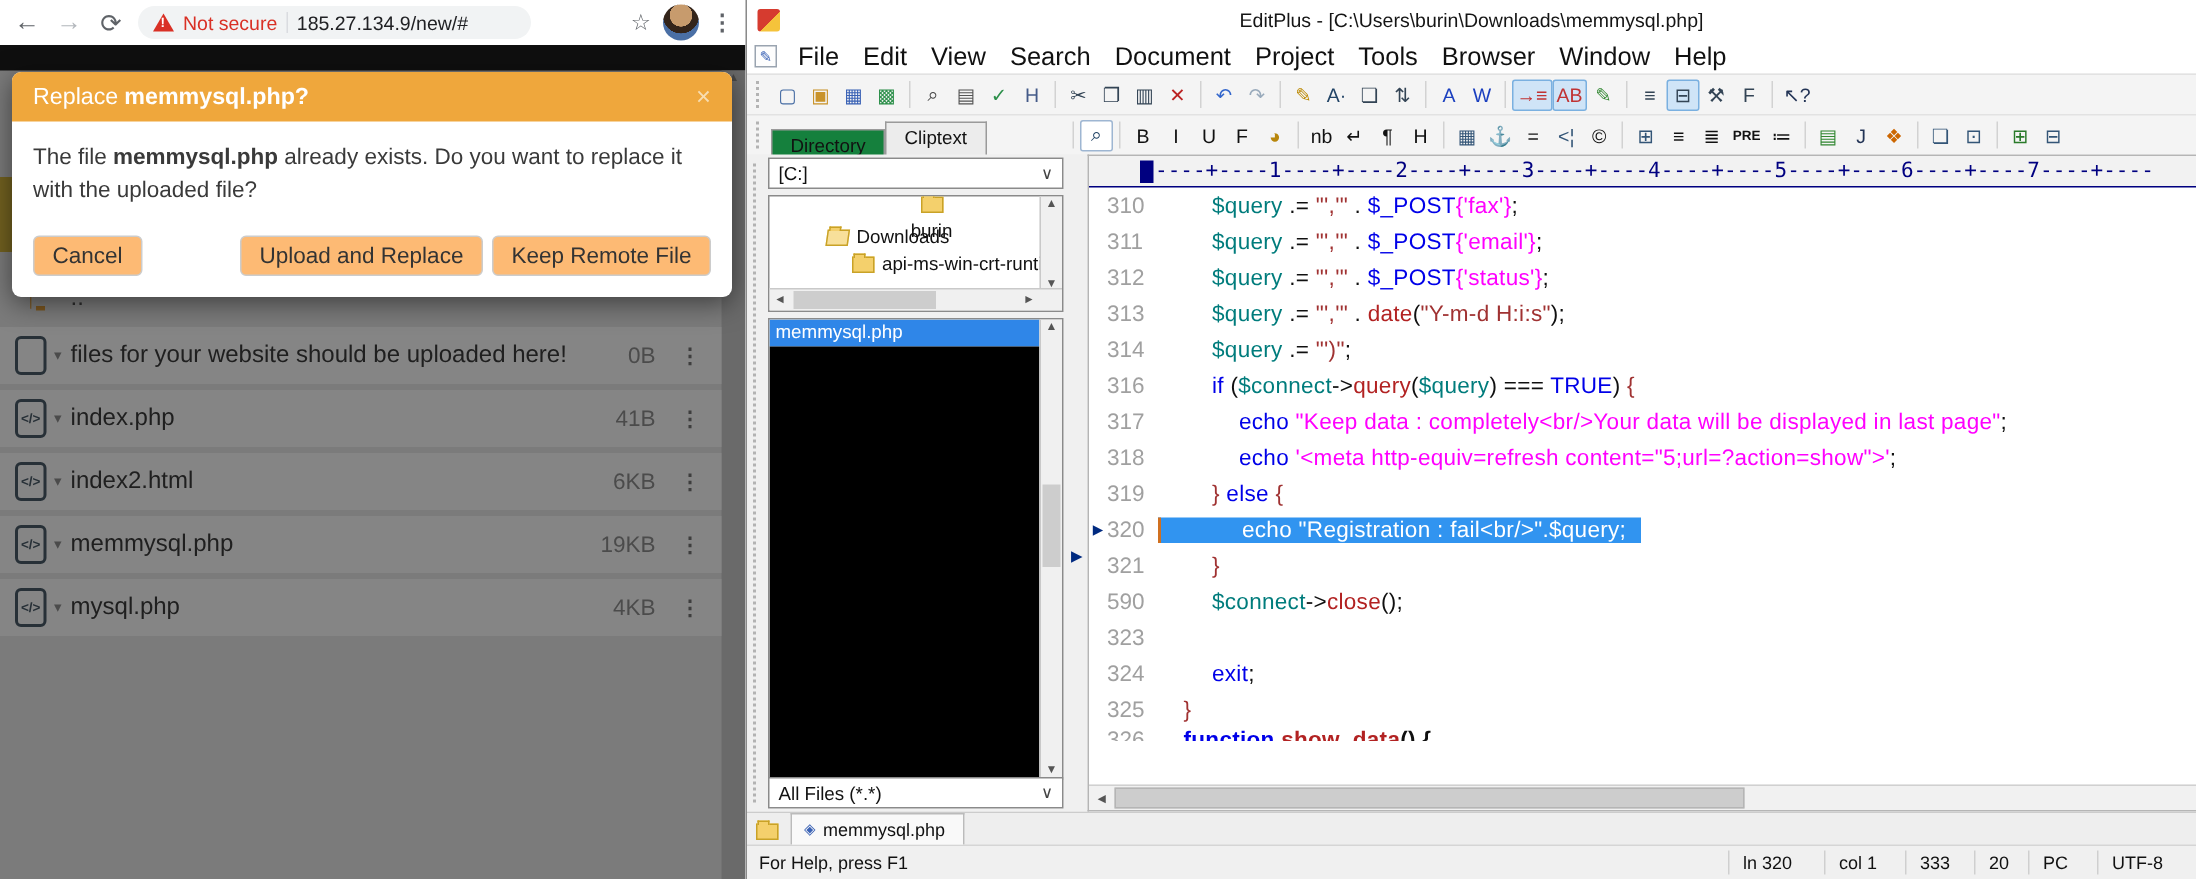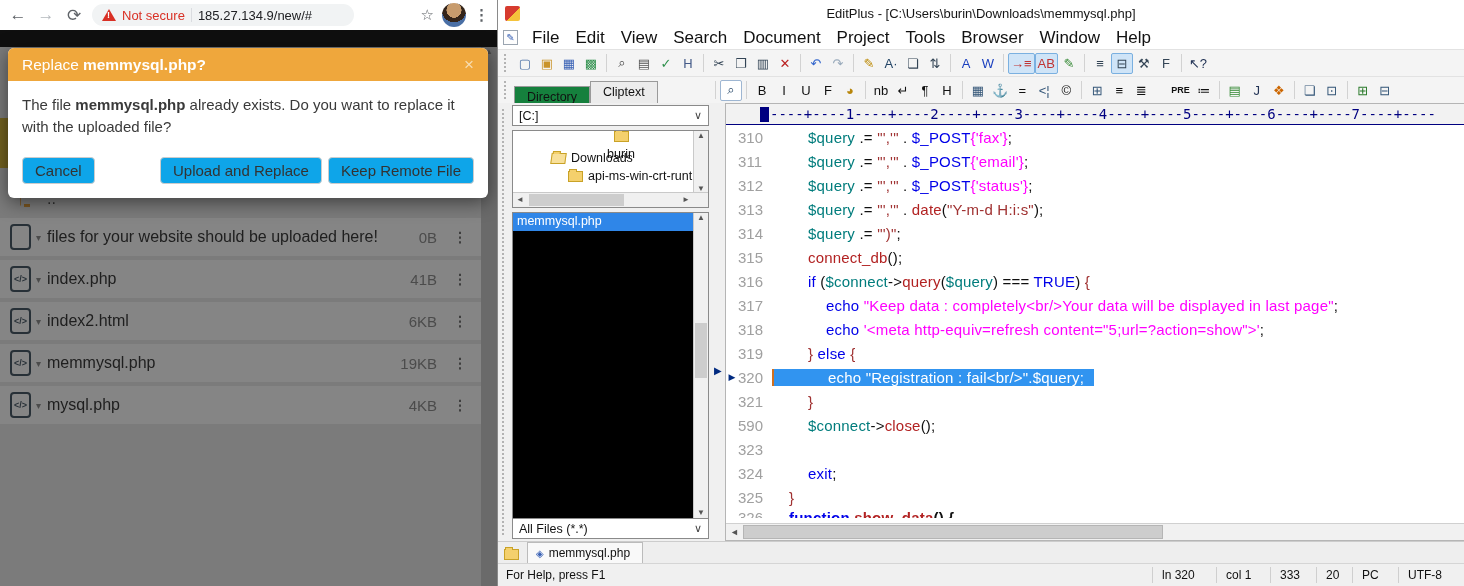--- a/index.html
+++ b/index.html
@@ -46,21 +46,21 @@
   .dim { position:absolute; inset:0; background:rgba(0,0,0,0.47); }
 
   .modal { position:absolute; left:8px; top:18px; width:480px; background:#fff; border-radius:6px;
            box-shadow:0 4px 18px rgba(0,0,0,0.5); overflow:hidden; }
   .m-head { height:33px; background:#efa73c; display:flex; align-items:center; padding:0 14px;
             color:#fff; font-size:15.5px; }
   .m-head b { margin-left:4px; }
   .m-close { margin-left:auto; color:#f7ddb2; font-size:17px; cursor:pointer; }
   .m-body { padding:13px 14px 10px 14px; font-size:15px; color:#3a3a3a; line-height:1.45; }
   .m-foot { display:flex; align-items:center; padding:9px 14px 14px 14px; gap:6px; }
-  .mbtn { border:1px solid #ccc; border-radius:4px; background:#0ea5e9; color:#333; font-size:15px;
+  .mbtn { border:1px solid #ccc; border-radius:4px; background:#fdba74; color:#333; font-size:15px;
           font-family:inherit; padding:4px 12px; cursor:pointer; }
   .m-foot .spacer { flex:1; }
 
   
   .editplus { position:absolute; left:497px; top:0; width:967px; height:586px; background:#f0f0f0;
               border-left:1px solid #8a8a8a; font-size:13px; color:#111; }
   .ep-title { height:26px; background:#fff; position:relative; display:flex; align-items:center; }
   .ep-appicon { position:absolute; left:7px; width:15px; height:15px; border-radius:2px;
                 background:linear-gradient(135deg,#d63b2f 55%, #f5c33b 55%); }
   .ep-title-text { width:100%; text-align:center; font-size:13px; color:#151515; }
@@ -321,21 +321,21 @@
           <span class="tsep"></span>
           <span class="tbtn" style="color: rgb(51, 85, 119);">▦</span>
           <span class="tbtn" style="color: rgb(51, 85, 119);">⚓</span>
           <span class="tbtn" style="color: rgb(17, 17, 17);">=</span>
           <span class="tbtn" style="color: rgb(51, 85, 119);">&lt;¦</span>
           <span class="tbtn" style="color: rgb(17, 17, 17);">©</span>
           <span class="tsep"></span>
           <span class="tbtn" style="color: rgb(51, 85, 119);">⊞</span>
           <span class="tbtn" style="color: rgb(17, 17, 17);">≡</span>
           <span class="tbtn" style="color: rgb(17, 17, 17);">≣</span>
-          <span class="tbtn small" style="color: rgb(17, 17, 17); margin-left: 16px;">PRE</span>
+          <span class="tbtn small" style="color: rgb(17, 17, 17);">PRE</span>
           <span class="tbtn" style="color: rgb(17, 17, 17);">≔</span>
           <span class="tsep"></span>
           <span class="tbtn" style="color: rgb(51, 136, 51);">▤</span>
           <span class="tbtn" style="color: rgb(34, 51, 85);">J</span>
           <span class="tbtn" style="color: rgb(204, 102, 0);">❖</span>
           <span class="tsep"></span>
           <span class="tbtn" style="color: rgb(51, 85, 119);">❏</span>
           <span class="tbtn" style="color: rgb(51, 85, 119);">⊡</span>
           <span class="tsep"></span>
           <span class="tbtn" style="color: rgb(42, 122, 42);">⊞</span>
@@ -390,21 +390,20 @@
       <div class="ep-code">
         <div class="ruler">
           <span class="ruler-block"></span><span>----+----1----+----2----+----3----+----4----+----5----+----6----+----7----+----</span>
         </div>
         <div class="codebox">
             <div class="cl"><span class="mk"></span><span class="lnum">310</span><span class="ltxt"><span style="padding-left: 36px;"><span class="tk-var">$query</span><span class="tk-pln"> .= </span><span class="tk-str">"','"</span><span class="tk-pln"> . </span><span class="tk-kw">$_POST</span><span class="tk-mag">{'fax'}</span><span class="tk-pln">;</span></span></span></div>
             <div class="cl"><span class="mk"></span><span class="lnum">311</span><span class="ltxt"><span style="padding-left: 36px;"><span class="tk-var">$query</span><span class="tk-pln"> .= </span><span class="tk-str">"','"</span><span class="tk-pln"> . </span><span class="tk-kw">$_POST</span><span class="tk-mag">{'email'}</span><span class="tk-pln">;</span></span></span></div>
             <div class="cl"><span class="mk"></span><span class="lnum">312</span><span class="ltxt"><span style="padding-left: 36px;"><span class="tk-var">$query</span><span class="tk-pln"> .= </span><span class="tk-str">"','"</span><span class="tk-pln"> . </span><span class="tk-kw">$_POST</span><span class="tk-mag">{'status'}</span><span class="tk-pln">;</span></span></span></div>
             <div class="cl"><span class="mk"></span><span class="lnum">313</span><span class="ltxt"><span style="padding-left: 36px;"><span class="tk-var">$query</span><span class="tk-pln"> .= </span><span class="tk-str">"','"</span><span class="tk-pln"> . </span><span class="tk-fn">date</span><span class="tk-pln">(</span><span class="tk-str">"Y-m-d H:i:s"</span><span class="tk-pln">);</span></span></span></div>
             <div class="cl"><span class="mk"></span><span class="lnum">314</span><span class="ltxt"><span style="padding-left: 36px;"><span class="tk-var">$query</span><span class="tk-pln"> .= </span><span class="tk-str">"')"</span><span class="tk-pln">;</span></span></span></div>
-            <div class="cl"><span class="mk"></span><span class="lnum">315</span><span class="ltxt"><span style="padding-left: 36px;"><span class="tk-fn">connect_db</span><span class="tk-pln">();</span></span></span></div>
             <div class="cl"><span class="mk"></span><span class="lnum">316</span><span class="ltxt"><span style="padding-left: 36px;"><span class="tk-kw">if</span><span class="tk-pln"> (</span><span class="tk-var">$connect</span><span class="tk-pln">-&gt;</span><span class="tk-fn">query</span><span class="tk-pln">(</span><span class="tk-var">$query</span><span class="tk-pln">) === </span><span class="tk-kw">TRUE</span><span class="tk-pln">) </span><span class="tk-brc">{</span></span></span></div>
             <div class="cl"><span class="mk"></span><span class="lnum">317</span><span class="ltxt"><span style="padding-left: 54px;"><span class="tk-kw">echo</span><span class="tk-pln"> </span><span class="tk-mag">"Keep data : completely&lt;br/&gt;Your data will be displayed in last page"</span><span class="tk-pln">;</span></span></span></div>
             <div class="cl"><span class="mk"></span><span class="lnum">318</span><span class="ltxt"><span style="padding-left: 54px;"><span class="tk-kw">echo</span><span class="tk-pln"> </span><span class="tk-mag">'&lt;meta http-equiv=refresh content="5;url=?action=show"&gt;'</span><span class="tk-pln">;</span></span></span></div>
             <div class="cl"><span class="mk"></span><span class="lnum">319</span><span class="ltxt"><span style="padding-left: 36px;"><span class="tk-brc">} </span><span class="tk-kw">else</span><span class="tk-brc"> {</span></span></span></div>
             <div class="cl"><span class="mk">▶</span><span class="lnum">320</span><span class="ltxt"><span class="hl" style="padding-left: 54px;"><span class="tk-pln">echo "Registration : fail&lt;br/&gt;".$query;</span></span></span></div>
             <div class="cl"><span class="mk"></span><span class="lnum">321</span><span class="ltxt"><span style="padding-left: 36px;"><span class="tk-brc">}</span></span></span></div>
             <div class="cl"><span class="mk"></span><span class="lnum">590</span><span class="ltxt"><span style="padding-left: 36px;"><span class="tk-var">$connect</span><span class="tk-pln">-&gt;</span><span class="tk-fn">close</span><span class="tk-pln">();</span></span></span></div>
             <div class="cl"><span class="mk"></span><span class="lnum">323</span></div>
             <div class="cl"><span class="mk"></span><span class="lnum">324</span><span class="ltxt"><span style="padding-left: 36px;"><span class="tk-kw">exit</span><span class="tk-pln">;</span></span></span></div>
             <div class="cl"><span class="mk"></span><span class="lnum">325</span><span class="ltxt"><span style="padding-left: 17px;"><span class="tk-brc">}</span></span></span></div>

